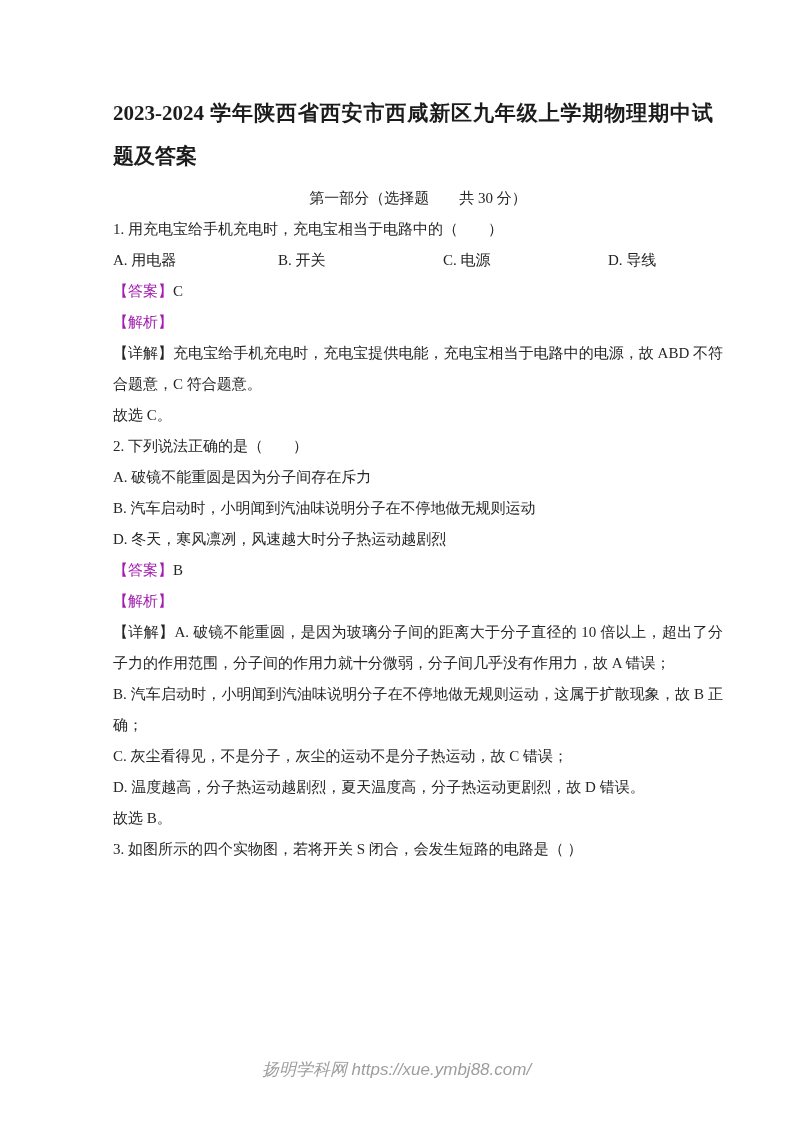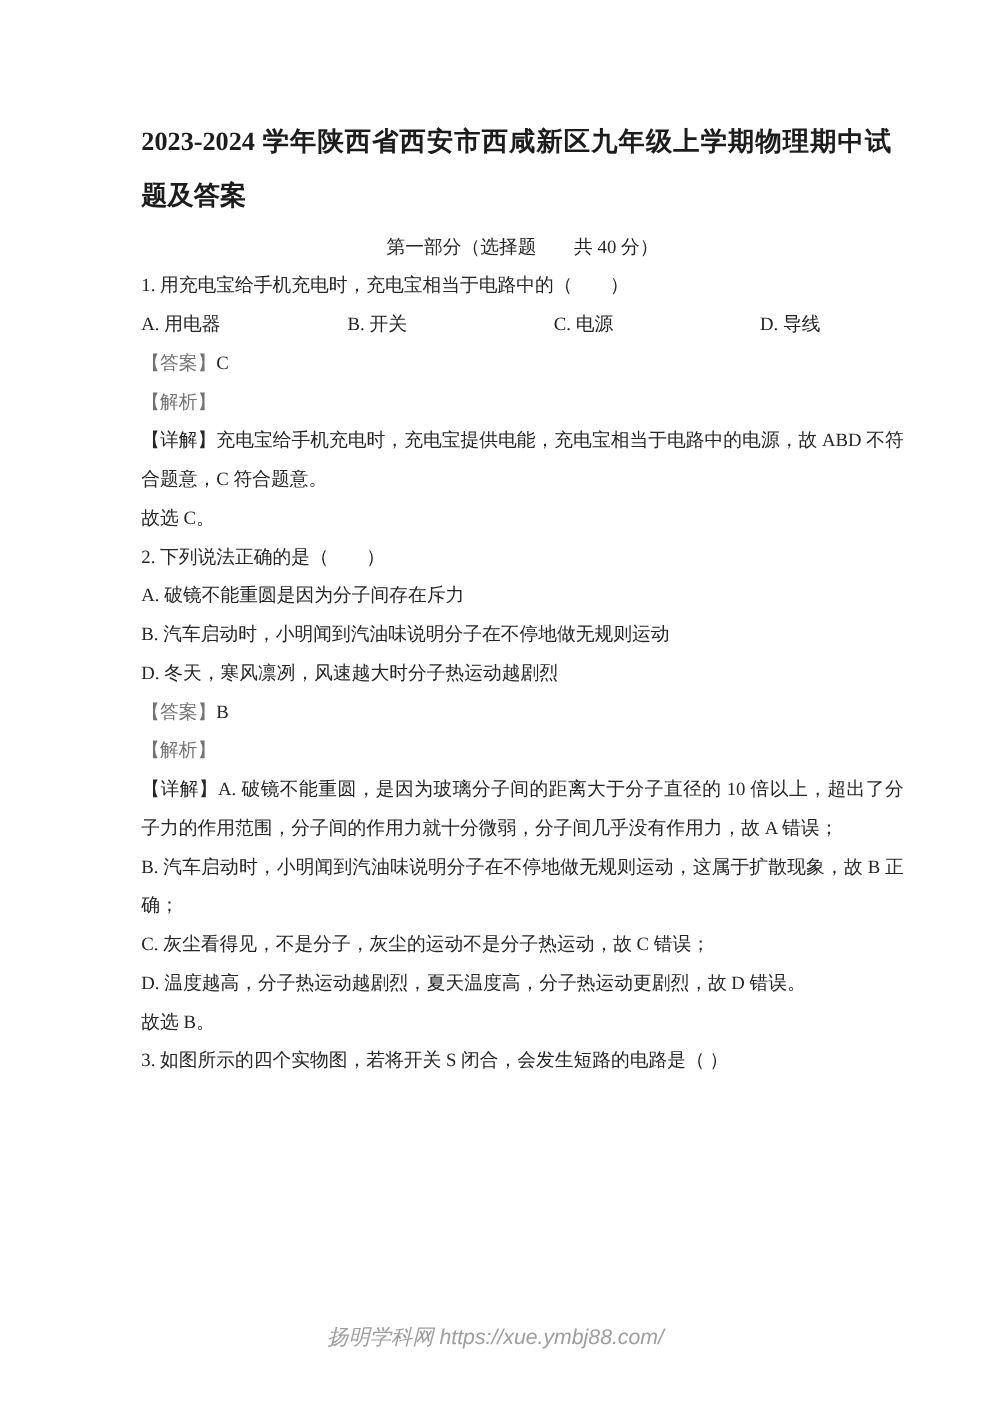--- a/index.html
+++ b/index.html
@@ -37,21 +37,21 @@
   }
   .line {
     margin: 0;
     text-align: justify;
     color: #252525;
   }
   .line.center {
     text-align: center;
   }
   .accent {
-    color: #737373;
+    color: #a21caf;
     margin-top: 47px;
   }
   .opt-row {
     display: grid;
     grid-template-columns: 165px 165px 165px 165px;
     line-height: 31px;
     white-space: nowrap;
   }
   .footer {
     position: absolute;
@@ -68,21 +68,21 @@
 </style>
 </head>
 <body>
 
 <div class="page">
 
   <h1 class="doc-title">2023-2024 学年陕西省西安市西咸新区九年级上学期物理期中试题及答案</h1>
 
   <div class="body-flow">
 
-    <p class="line center">第一部分（选择题　　共 40 分）</p>
+    <p class="line center">第一部分（选择题　　共 30 分）</p>
 
 
     <p class="line">1.  用充电宝给手机充电时，充电宝相当于电路中的（　　）</p>
 
     <div class="opt-row">
       <span>A.  用电器</span>
       <span>B.  开关</span>
       <span>C.  电源</span>
       <span>D.  导线</span>
     </div>

